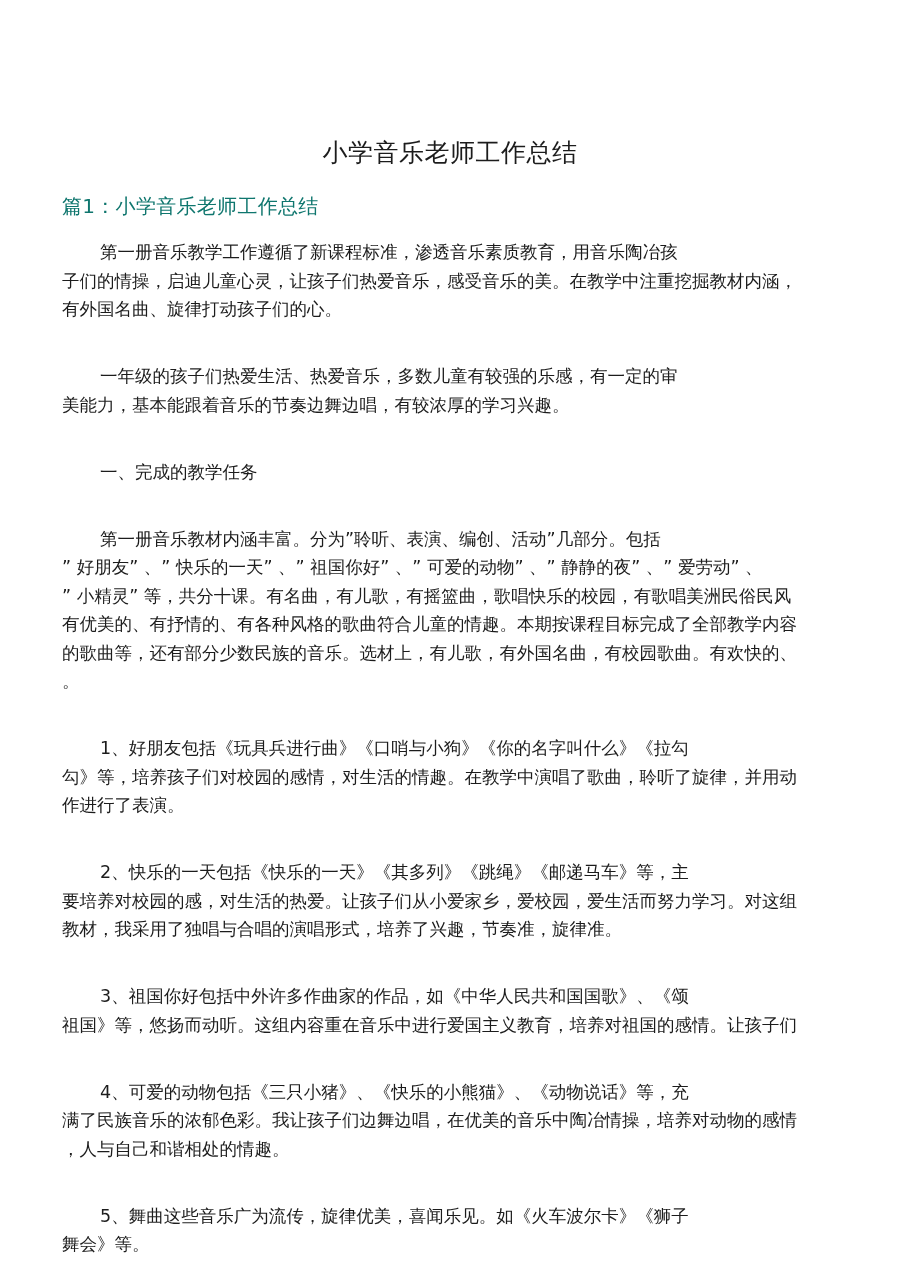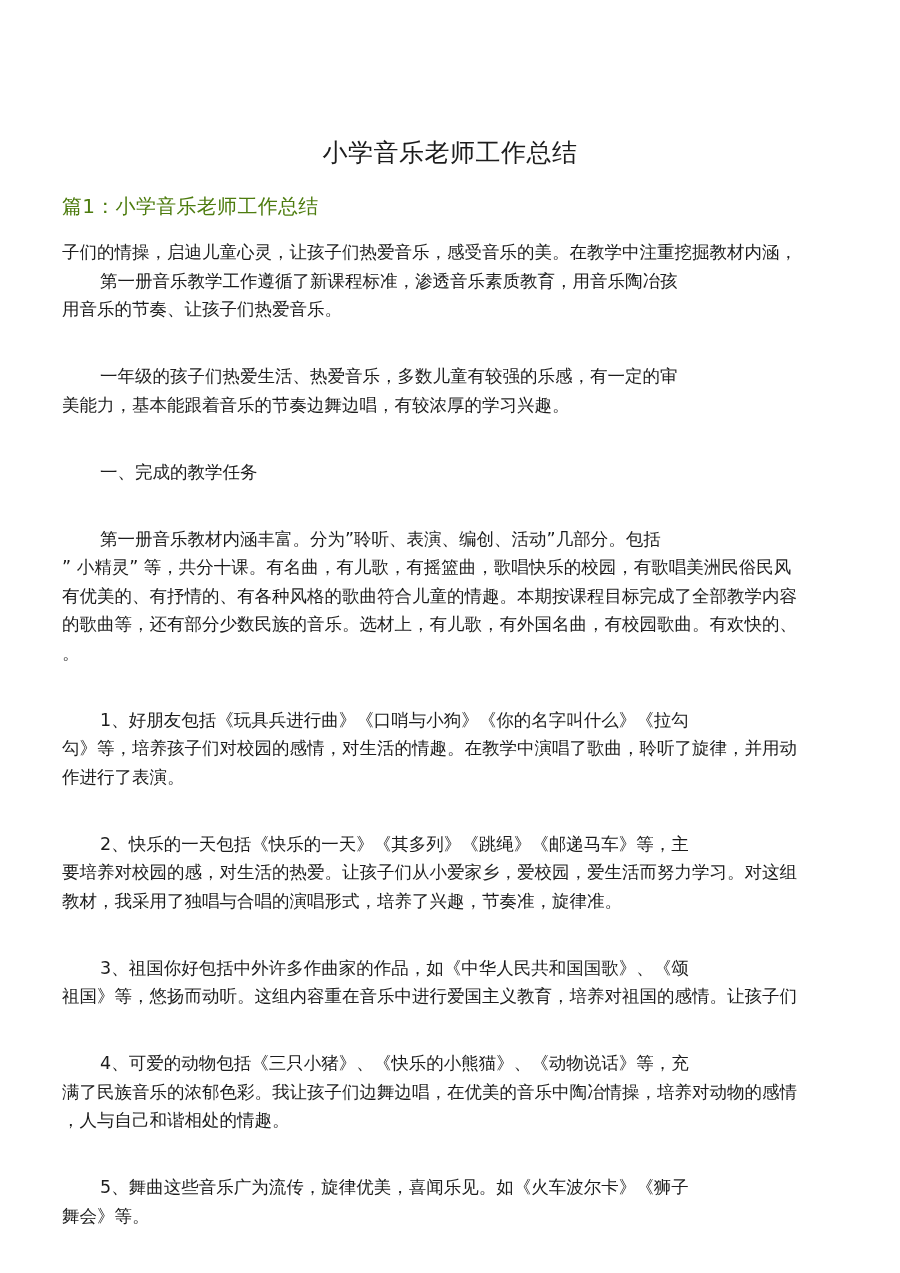--- a/index.html
+++ b/index.html
@@ -61,41 +61,42 @@
     padding-left: 38px;
   }
 </style>
 </head>
 <body>
 
 <div class="page">
 
   <div class="doc-title">小学音乐老师工作总结</div>
 
-  <div class="section-heading" style="color: #4d7c0f;">篇1：小学音乐老师工作总结</div>
+  <div class="section-heading" style="color: #0f766e;">篇1：小学音乐老师工作总结</div>
 
   <div class="body">
 
     <p class="para">
+      <span class="line indent">第一册音乐教学工作遵循了新课程标准，渗透音乐素质教育，用音乐陶冶孩</span>
       <span class="line">子们的情操，启迪儿童心灵，让孩子们热爱音乐，感受音乐的美。在教学中注重挖掘教材内涵，</span>
-      <span class="line indent">第一册音乐教学工作遵循了新课程标准，渗透音乐素质教育，用音乐陶冶孩</span>
-      <span class="line">用音乐的节奏、让孩子们热爱音乐。</span>
+      <span class="line">有外国名曲、旋律打动孩子们的心。</span>
     </p>
 
     <p class="para">
       <span class="line indent">一年级的孩子们热爱生活、热爱音乐，多数儿童有较强的乐感，有一定的审</span>
       <span class="line">美能力，基本能跟着音乐的节奏边舞边唱，有较浓厚的学习兴趣。</span>
     </p>
 
     <p class="para">
       <span class="line indent">一、完成的教学任务</span>
     </p>
 
     <p class="para">
       <span class="line indent">第一册音乐教材内涵丰富。分为”聆听、表演、编创、活动”几部分。包括</span>
+      <span class="line">” 好朋友” 、” 快乐的一天” 、” 祖国你好” 、” 可爱的动物” 、” 静静的夜” 、” 爱劳动” 、</span>
       <span class="line">” 小精灵” 等，共分十课。有名曲，有儿歌，有摇篮曲，歌唱快乐的校园，有歌唱美洲民俗民风</span>
       <span class="line">有优美的、有抒情的、有各种风格的歌曲符合儿童的情趣。本期按课程目标完成了全部教学内容</span>
       <span class="line">的歌曲等，还有部分少数民族的音乐。选材上，有儿歌，有外国名曲，有校园歌曲。有欢快的、</span>
       <span class="line">。</span>
     </p>
 
     <p class="para">
       <span class="line indent">1、好朋友包括《玩具兵进行曲》《口哨与小狗》《你的名字叫什么》《拉勾</span>
       <span class="line">勾》等，培养孩子们对校园的感情，对生活的情趣。在教学中演唱了歌曲，聆听了旋律，并用动</span>
       <span class="line">作进行了表演。</span>

